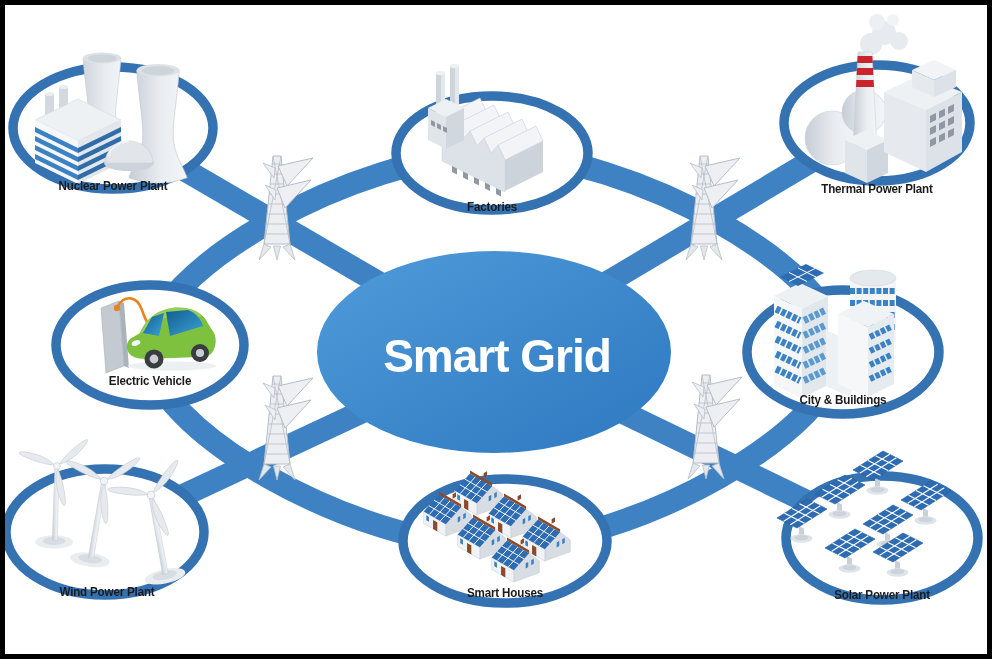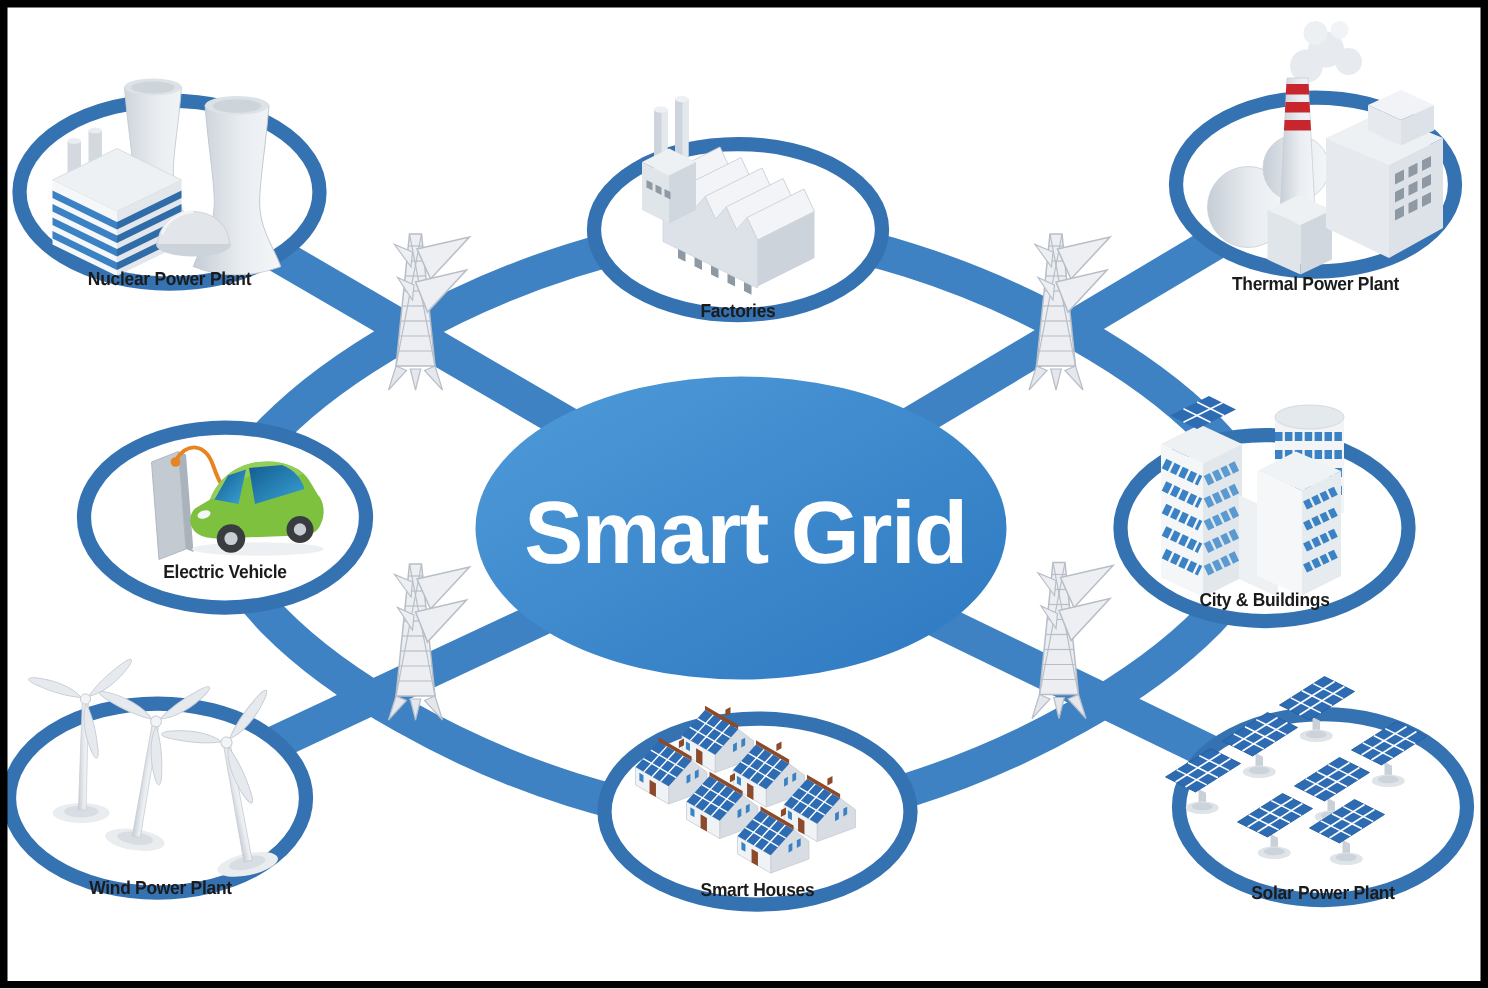--- a/index.html
+++ b/index.html
@@ -3,21 +3,21 @@
 <meta charset="utf-8">
 <style>
   html,body{margin:0;padding:0;background:#fff;}
   .frame{position:relative;width:992px;height:659px;background:#ffffff;overflow:hidden;
          font-family:"Liberation Sans",sans-serif;}
   .frame svg{position:absolute;left:0;top:0;}
   .node-label{position:absolute;transform:translate(-50%,-50%) scaleX(.93);
               font-size:12.5px;font-weight:bold;color:#1b1b1b;white-space:nowrap;
               letter-spacing:-0.2px;}
   .center-title{position:absolute;transform:translate(-50%,-52%);
-                font-size:59px;font-weight:bold;color:#ffffff;white-space:nowrap;
+                font-size:46px;font-weight:bold;color:#ffffff;white-space:nowrap;
                 letter-spacing:-1px;}
 </style>
 </head>
 <body>
 
 <div class="frame">
 <svg width="992" height="659" viewBox="0 0 992 659">
   <defs>
     <linearGradient id="centerGrad" x1="0" y1="0" x2="1" y2="1">
       <stop offset="0" stop-color="#4f9bd9"></stop>

